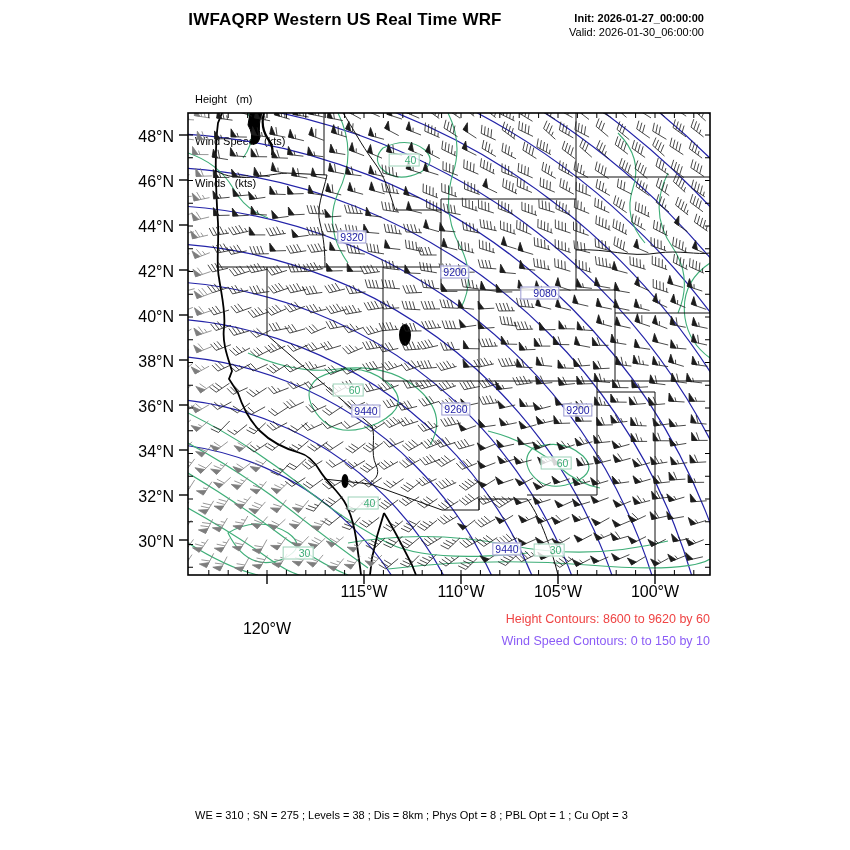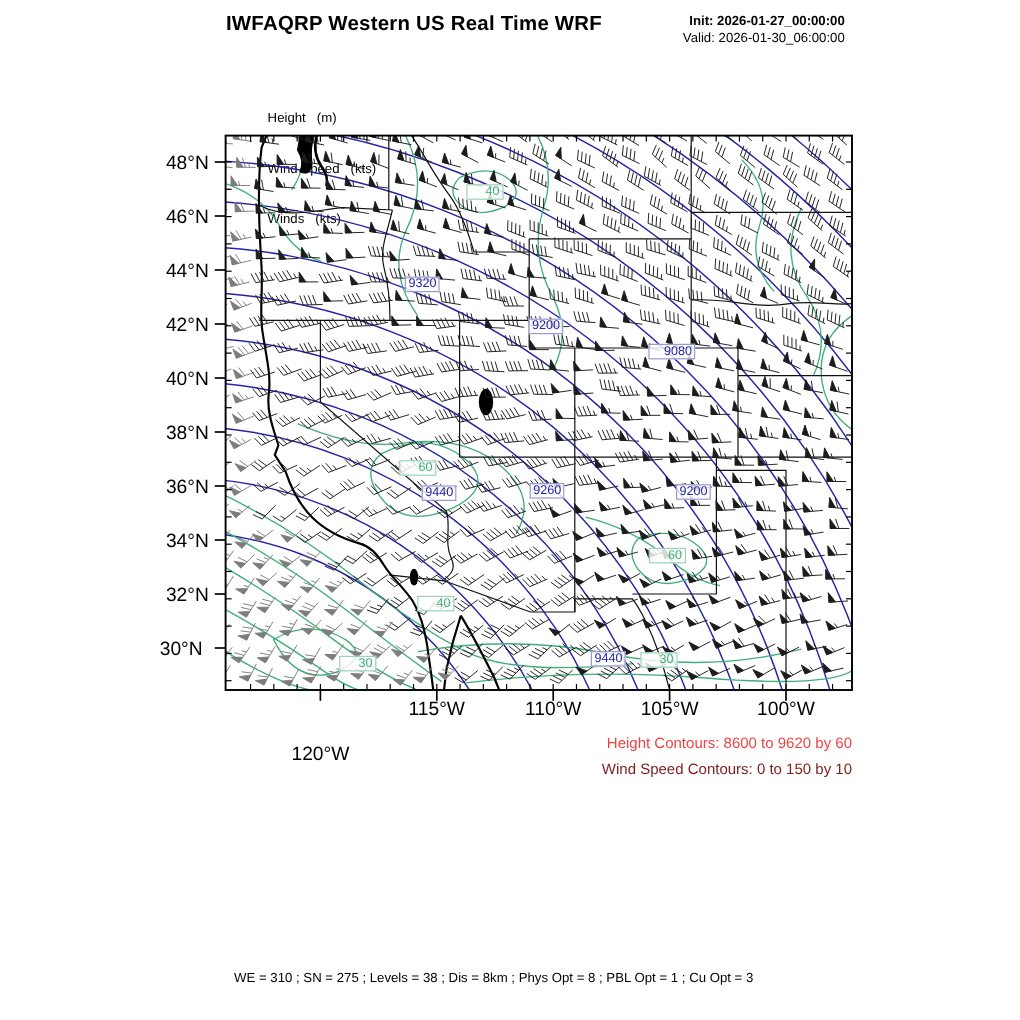--- a/index.html
+++ b/index.html
@@ -2,33 +2,33 @@
 <html><head>
 <meta charset="utf-8">
 <style>
   html,body{margin:0;padding:0;background:#fff;}
   #page{position:relative;width:850px;height:824px;background:#ffffff;overflow:hidden;
         font-family:"Liberation Sans","DejaVu Sans",sans-serif;color:#000;}
   #title{position:absolute;left:95px;top:10px;width:500px;text-align:center;
          font-size:17px;font-weight:bold;letter-spacing:.2px;}
   #init-line{position:absolute;right:146px;top:12px;font-size:11px;font-weight:bold;text-align:right;}
   #valid-line{position:absolute;right:146px;top:26px;font-size:11px;text-align:right;}
-  #units-legend{position:absolute;left:195px;top:64px;font-size:11px;line-height:14px;white-space:pre;margin-left:28px;}
+  #units-legend{position:absolute;left:195px;top:64px;font-size:11px;line-height:14px;white-space:pre;}
   #map-wrap{position:absolute;left:188px;top:113px;width:522px;height:462px;}
   #map-svg{position:absolute;left:0;top:0;overflow:visible;}
   .axis-label{position:absolute;font-size:16px;color:#000;}
   .lat-label{width:46px;text-align:right;}
   .lon-label{width:60px;text-align:center;}
   .clabel{position:absolute;transform:translate(-50%,-50%);font-size:10.5px;line-height:11px;
           padding:0 2px;background:rgba(255,255,255,.82);white-space:nowrap;}
   .clabel.h{color:#2323a8;border:1px solid #9a9ad2;}
   .clabel.w{color:#3fae78;border:1px solid #9cd2b8;padding-left:15px;}
   #contour-legend{position:absolute;right:140px;top:608px;text-align:right;font-size:12.5px;line-height:22px;}
   #height-range{color:#ef4444;}
-  #wind-range{color:#7f1d1d;}
+  #wind-range{color:#8b5cf6;}
   #footer{position:absolute;left:195px;top:808px;font-size:11px;line-height:14px;}
 </style>
 </head>
 <body>
 
 <div id="page">
 
   <div id="title">IWFAQRP Western US Real Time WRF</div>
   <div id="init-line">Init: 2026-01-27_00:00:00</div>
   <div id="valid-line">Valid: 2026-01-30_06:00:00</div>
@@ -239,21 +239,21 @@
           <line x1="522" y1="408.75" x2="517" y2="408.75" stroke-width="1"></line>
           <line x1="0" y1="431.5" x2="5" y2="431.5" stroke-width="1"></line>
           <line x1="522" y1="431.5" x2="517" y2="431.5" stroke-width="1"></line>
           <line x1="0" y1="454.25" x2="5" y2="454.25" stroke-width="1"></line>
           <line x1="522" y1="454.25" x2="517" y2="454.25" stroke-width="1"></line>
         </g>
     </svg>
     <div id="contour-labels">
         <div class="clabel h" style="left: 164px; top: 124px;">9320</div>
         <div class="clabel h" style="left: 267px; top: 159px;">9200</div>
-        <div class="clabel h" style="left: 372px; top: 180px; padding-left: 12px;">9080</div>
+        <div class="clabel h" style="left: 352px; top: 180px; padding-left: 12px;">9080</div>
         <div class="clabel h" style="left: 178px; top: 298px;">9440</div>
         <div class="clabel h" style="left: 268px; top: 296px;">9260</div>
         <div class="clabel h" style="left: 390px; top: 297px;">9200</div>
         <div class="clabel h" style="left: 319px; top: 436px;">9440</div>
         <div class="clabel w" style="left: 216px; top: 47px;">40</div>
         <div class="clabel w" style="left: 160px; top: 277px;">60</div>
         <div class="clabel w" style="left: 368px; top: 350px;">60</div>
         <div class="clabel w" style="left: 175px; top: 390px;">40</div>
         <div class="clabel w" style="left: 110px; top: 440px;">30</div>
         <div class="clabel w" style="left: 361px; top: 437px;">30</div>
@@ -263,21 +263,21 @@
   <div id="lat-axis">
       <div class="axis-label lat-label" style="left: 128px; top: 128px; position: absolute;">48°N</div>
       <div class="axis-label lat-label" style="left: 128px; top: 173px; position: absolute;">46°N</div>
       <div class="axis-label lat-label" style="left: 128px; top: 218px; position: absolute;">44°N</div>
       <div class="axis-label lat-label" style="left: 128px; top: 263px; position: absolute;">42°N</div>
       <div class="axis-label lat-label" style="left: 128px; top: 308px; position: absolute;">40°N</div>
       <div class="axis-label lat-label" style="left: 128px; top: 353px; position: absolute;">38°N</div>
       <div class="axis-label lat-label" style="left: 128px; top: 398px; position: absolute;">36°N</div>
       <div class="axis-label lat-label" style="left: 128px; top: 443px; position: absolute;">34°N</div>
       <div class="axis-label lat-label" style="left: 128px; top: 488px; position: absolute;">32°N</div>
-      <div class="axis-label lat-label" style="left: 128px; top: 533px; position: absolute; text-align: center;">30°N</div>
+      <div class="axis-label lat-label" style="left: 128px; top: 533px; position: absolute;">30°N</div>
     </div>
   <div id="lon-axis">
       <div class="axis-label lon-label" style="left: 237px; top: 583px; position: absolute; margin-top: 37px;">120°W</div>
       <div class="axis-label lon-label" style="left: 334px; top: 583px; position: absolute;">115°W</div>
       <div class="axis-label lon-label" style="left: 431px; top: 583px; position: absolute;">110°W</div>
       <div class="axis-label lon-label" style="left: 528px; top: 583px; position: absolute;">105°W</div>
       <div class="axis-label lon-label" style="left: 625px; top: 583px; position: absolute;">100°W</div>
     </div>
 
   <div id="contour-legend">

